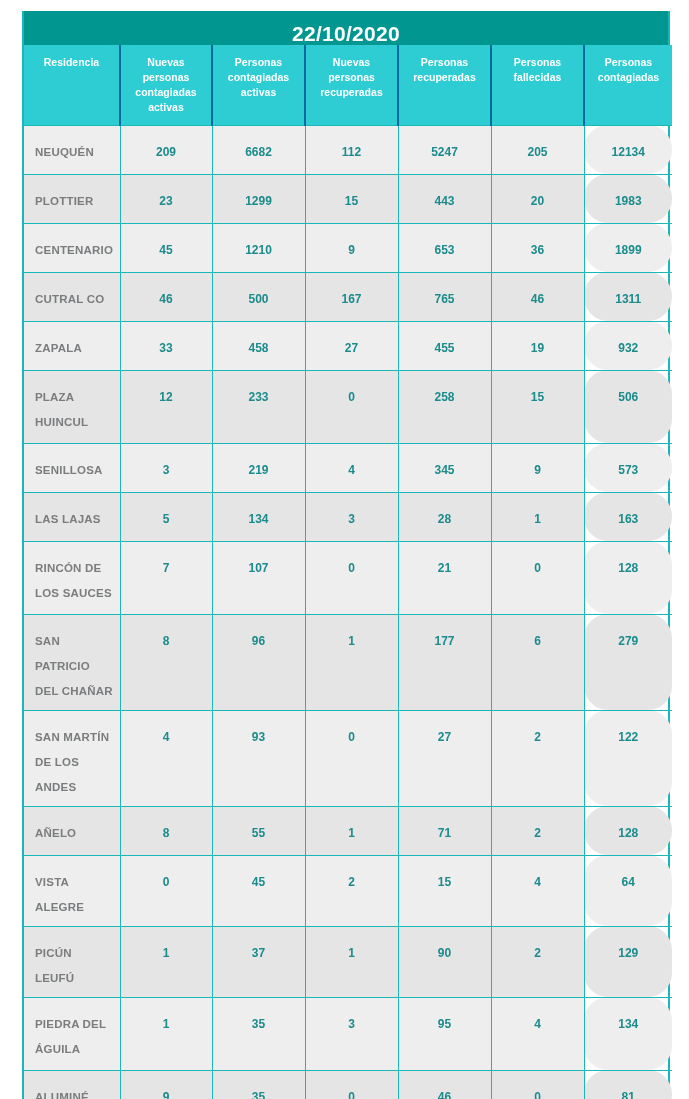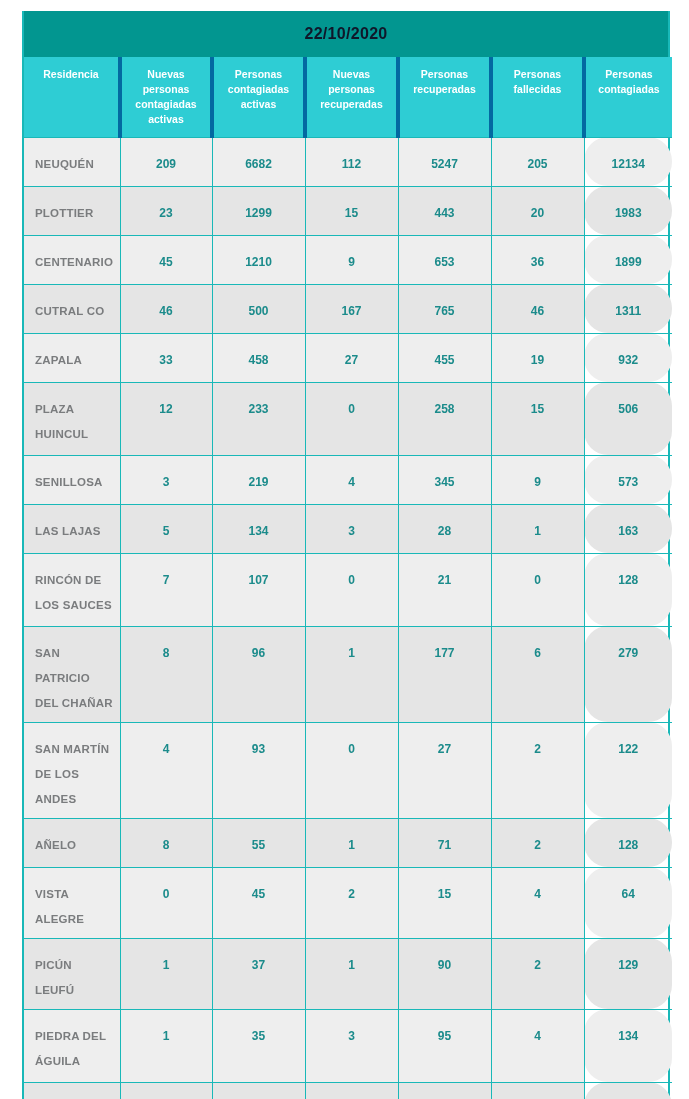--- a/index.html
+++ b/index.html
@@ -27,25 +27,25 @@
     top: 11px;
     width: 648px;
     box-sizing: border-box;
     border: 2px solid #19b8b8;
     border-top: none;
   }
 
   
   .title-bar {
     background: #029690;
-    color: #0f172a;
-    height: 46px;
+    color: #ffffff;
+    height: 34px;
     line-height: 46px;
     text-align: center;
-    font-size: 16px;
+    font-size: 21px;
     font-weight: bold;
     letter-spacing: 0.3px;
   }
 
   
   table.data-table {
     border-collapse: collapse;
     width: 100%;
     table-layout: fixed;
   }
@@ -54,21 +54,21 @@
     background: #2ecdd4;
     color: #ffffff;
     font-size: 10.5px;
     font-weight: bold;
     line-height: 15px;
     text-align: center;
     vertical-align: top;
     padding: 10px 4px 8px 4px;
     height: 80px;
     box-sizing: border-box;
-    border-right: 4px solid #0369a1;
+    border-right: 2px solid #0369a1;
   }
   thead th:last-child { border-right: none; }
 
   tbody td {
     border-top: 1px solid #19b8b8;
     border-right: 1px solid #19b8b8;
     vertical-align: top;
     padding: 14px 6px 6px 6px;
     box-sizing: border-box;
     font-size: 12px;

